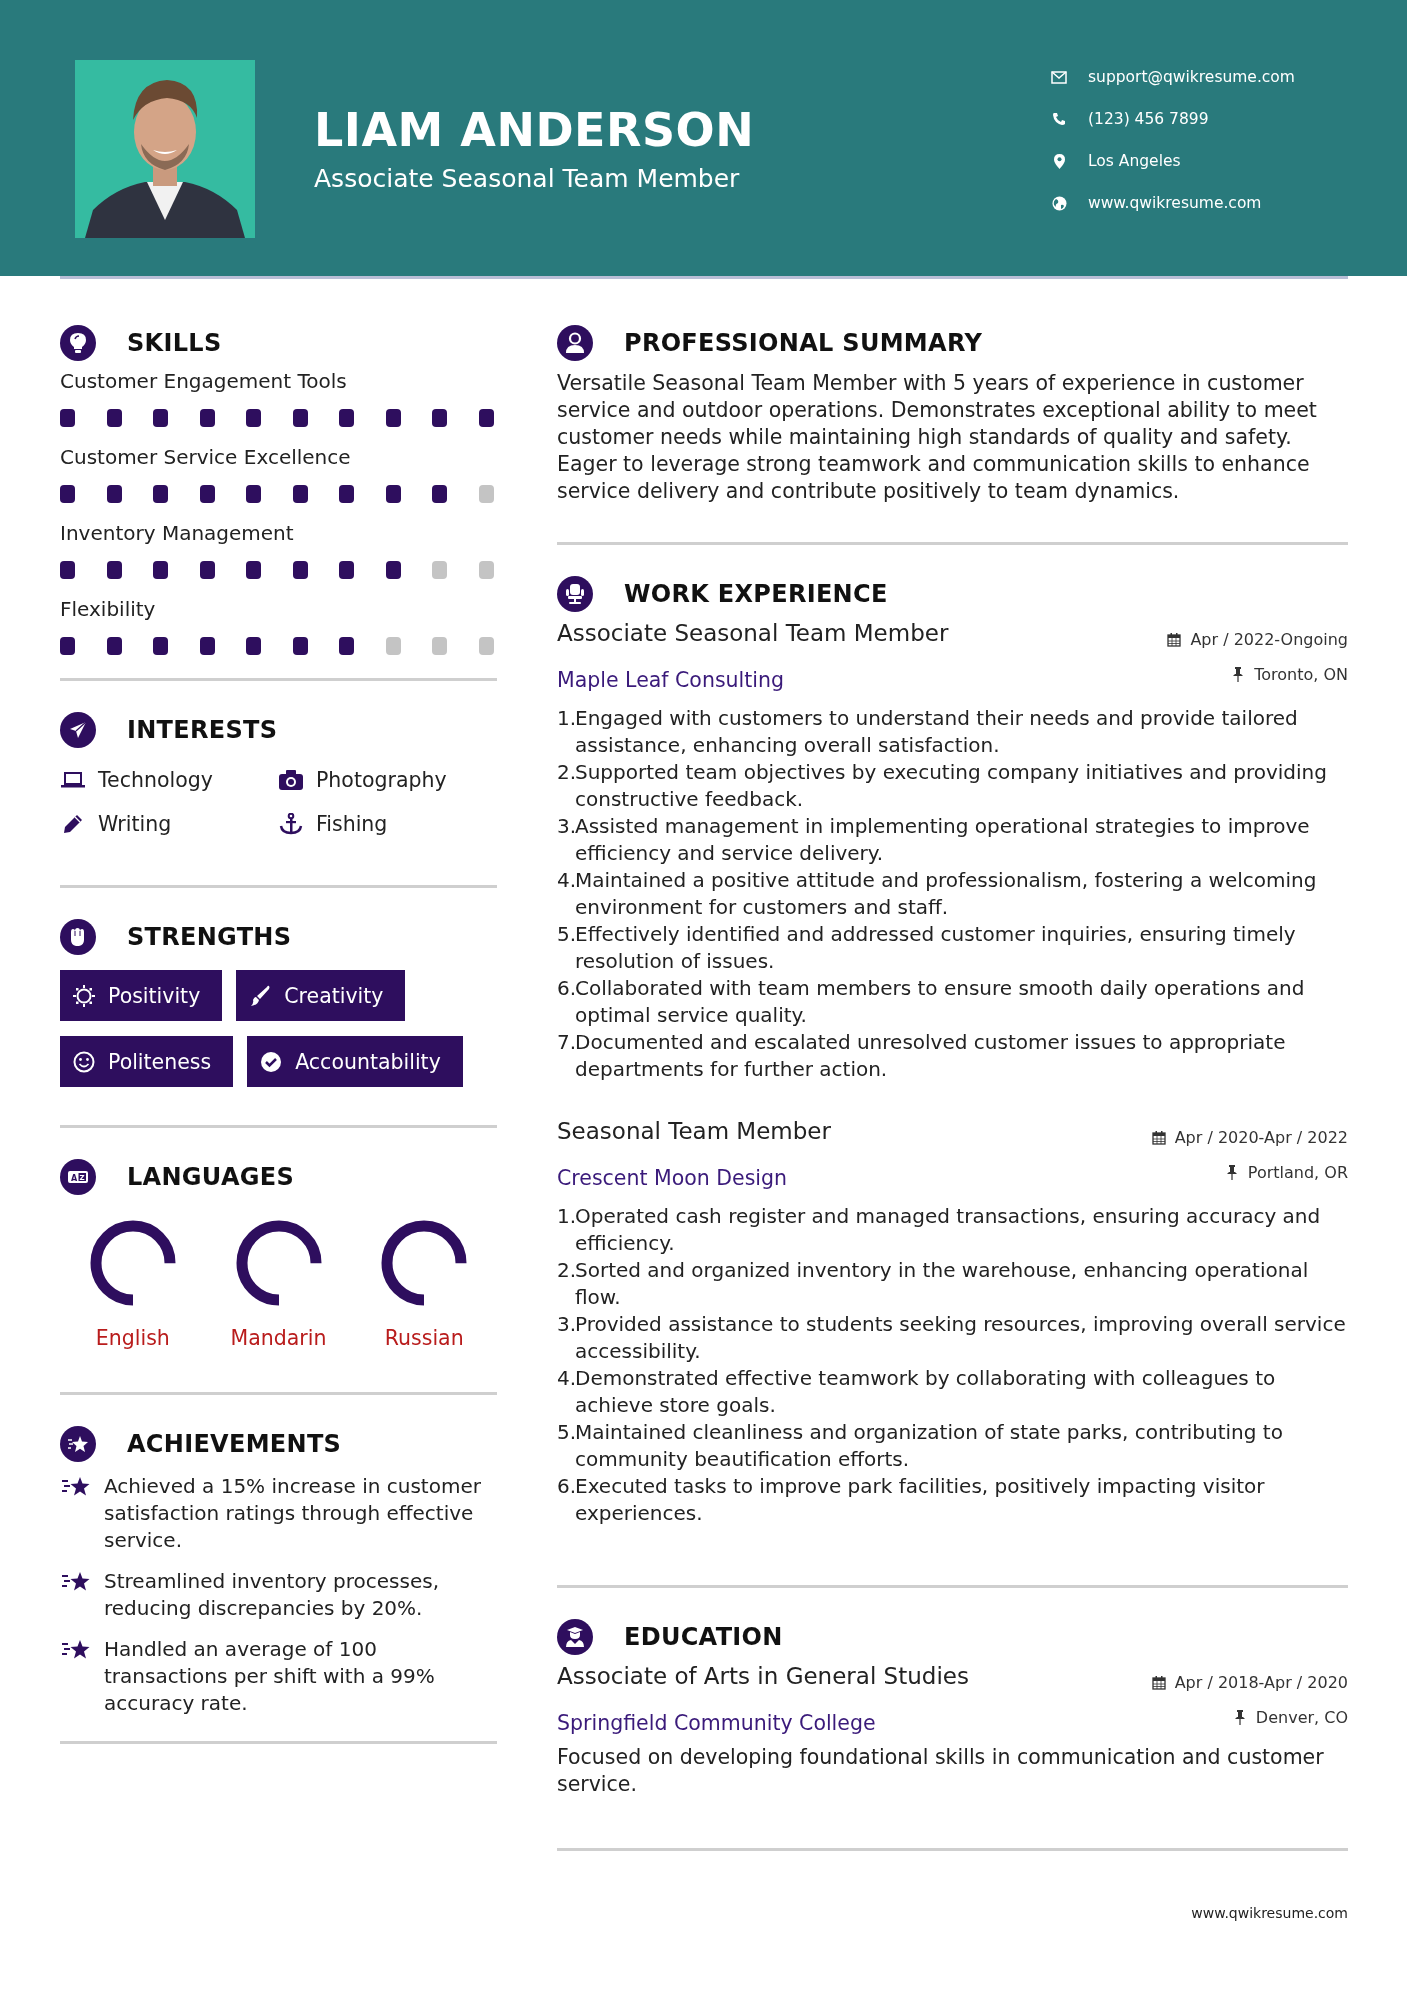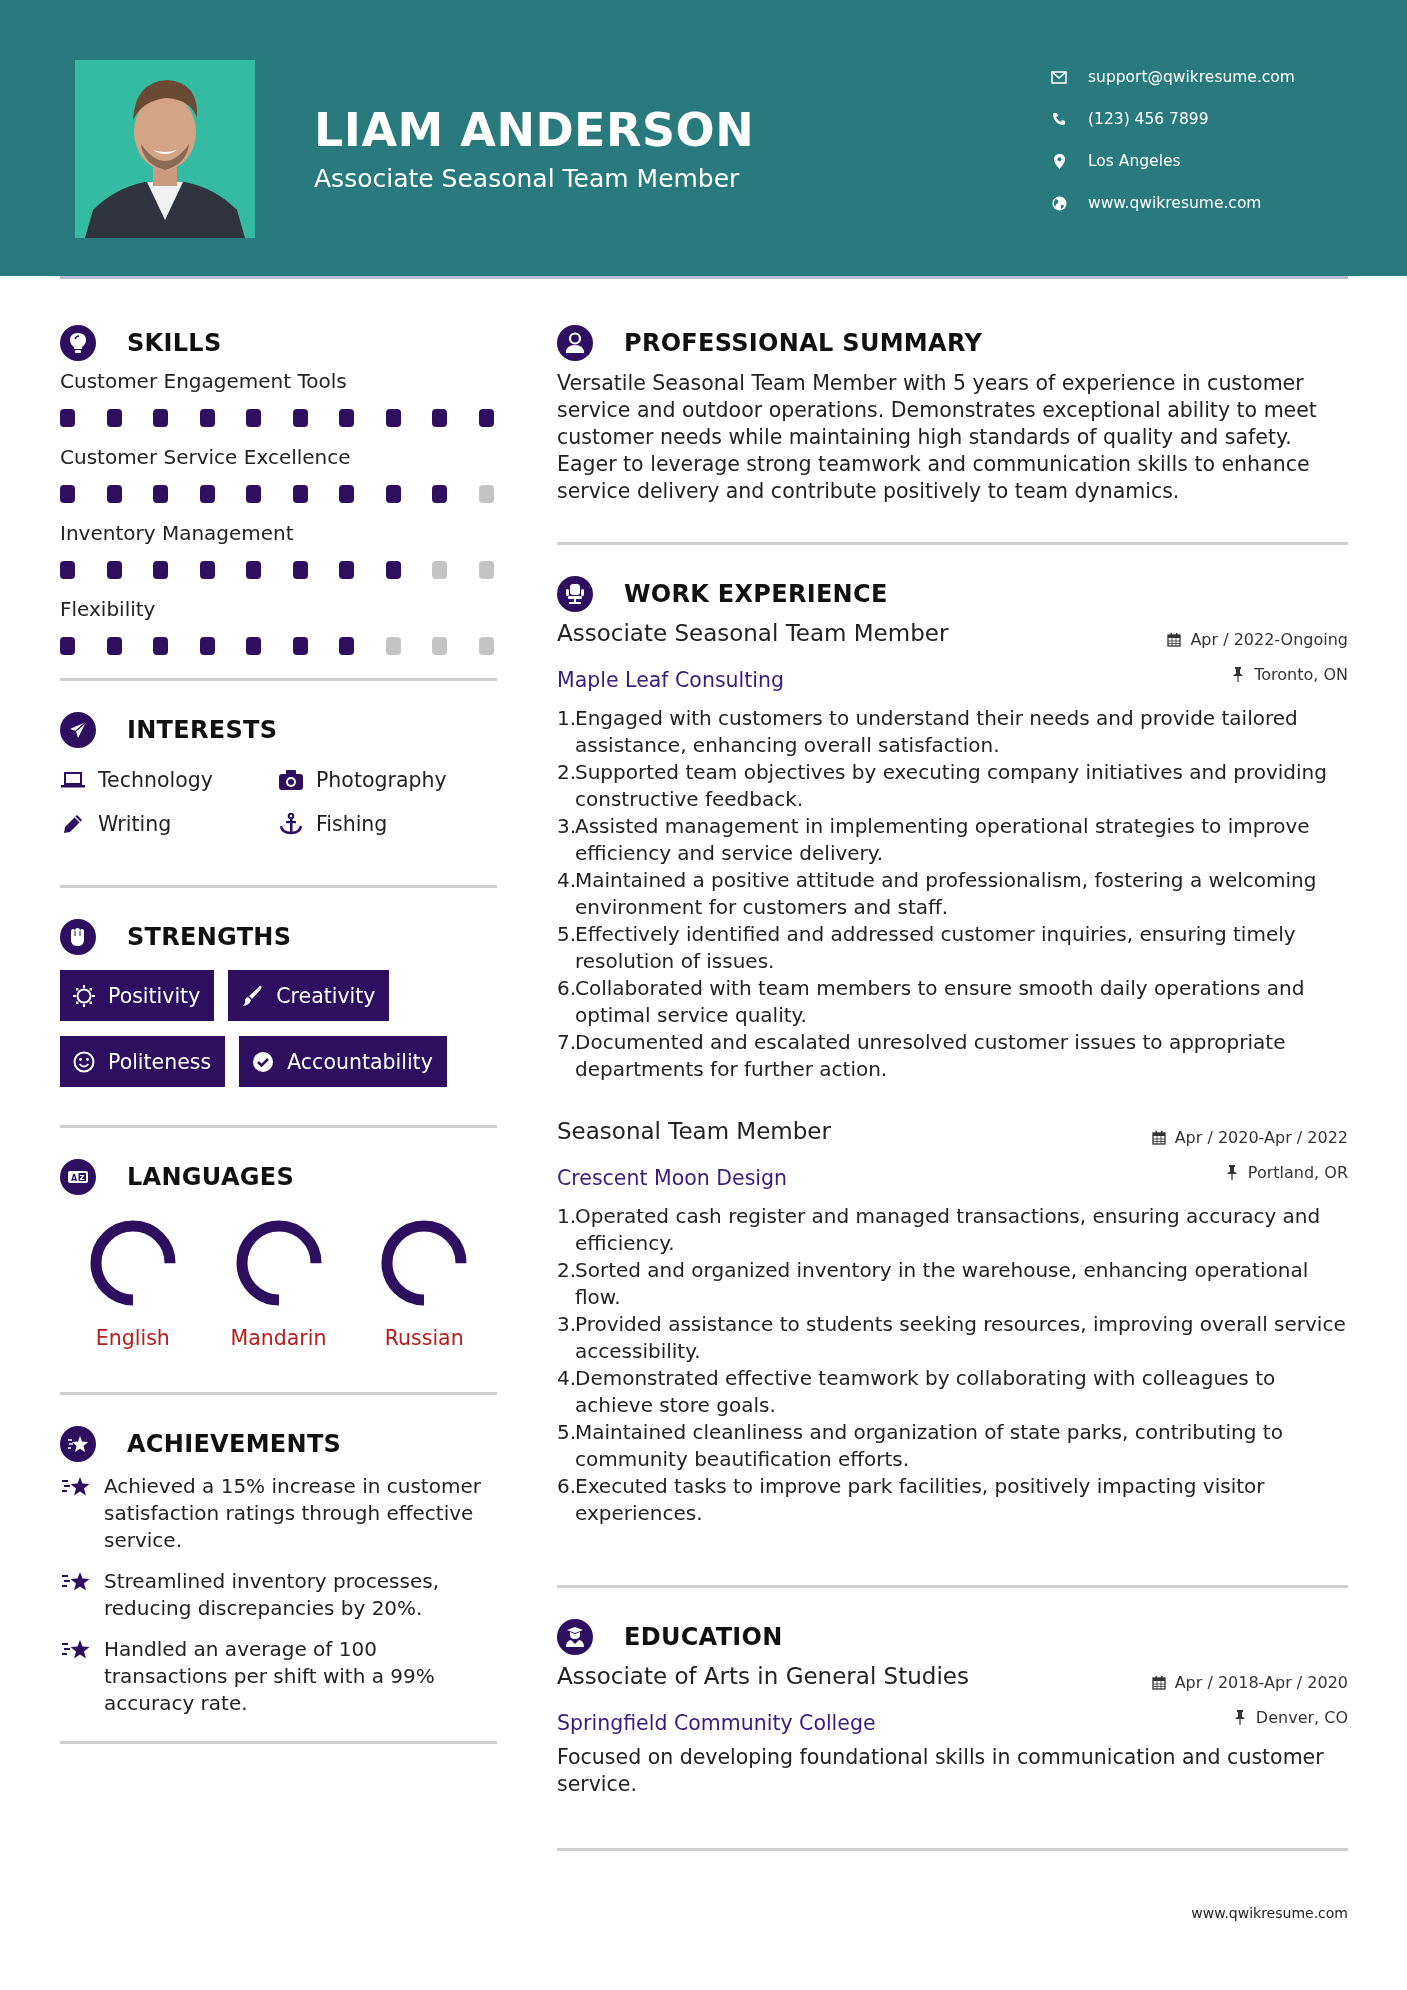--- a/index.html
+++ b/index.html
@@ -28,21 +28,21 @@
   .skill-name { font-size: 20px; color: #222; line-height: 26px; margin-top: 2px; }
   .dots { display: flex; height: 48px; align-items: center; }
   .dot { width: 15px; height: 18px; border-radius: 4px; background: #2e0e5e; margin-right: 31.5px; flex: none; }
   .dot.off { background: #c4c4c4; }
 
   .interests { display: grid; grid-template-columns: 218px 200px; row-gap: 10px; margin-top: 10px; }
   .interest { display: flex; align-items: center; font-size: 20.5px; color: #222; height: 34px; }
   .interest .ii { width: 26px; height: 22px; margin-right: 12px; display: inline-flex; align-items: center; justify-content: center; }
 
   .strengths { display: flex; flex-wrap: wrap; gap: 15px 14px; margin-top: 10px; }
-  .chip { background: #2e0e5e; color: #ffffff; font-size: 20.5px; height: 51px; padding: 0 14px 0 12px; display: inline-flex; align-items: center; }
+  .chip { background: #2e0e5e; color: #ffffff; font-size: 20.5px; height: 51px; padding: 0 22px 0 12px; display: inline-flex; align-items: center; }
   .chip .ci { width: 24px; height: 24px; margin-right: 12px; display: inline-flex; align-items: center; justify-content: center; }
 
   .langs { display: flex; margin-top: 18px; }
   .lang { width: 146px; display: flex; flex-direction: column; align-items: center; }
   .lang-name { font-size: 20.5px; color: #b91c1c; margin-top: 18px; }
 
   .ach-list { margin-top: 6px; }
   .ach { display: flex; align-items: flex-start; font-size: 20px; line-height: 27px; color: #222; margin-bottom: 14px; }
   .ach .ai { width: 34px; height: 27px; margin-right: 10px; flex: none; display: inline-flex; align-items: center; }
 

